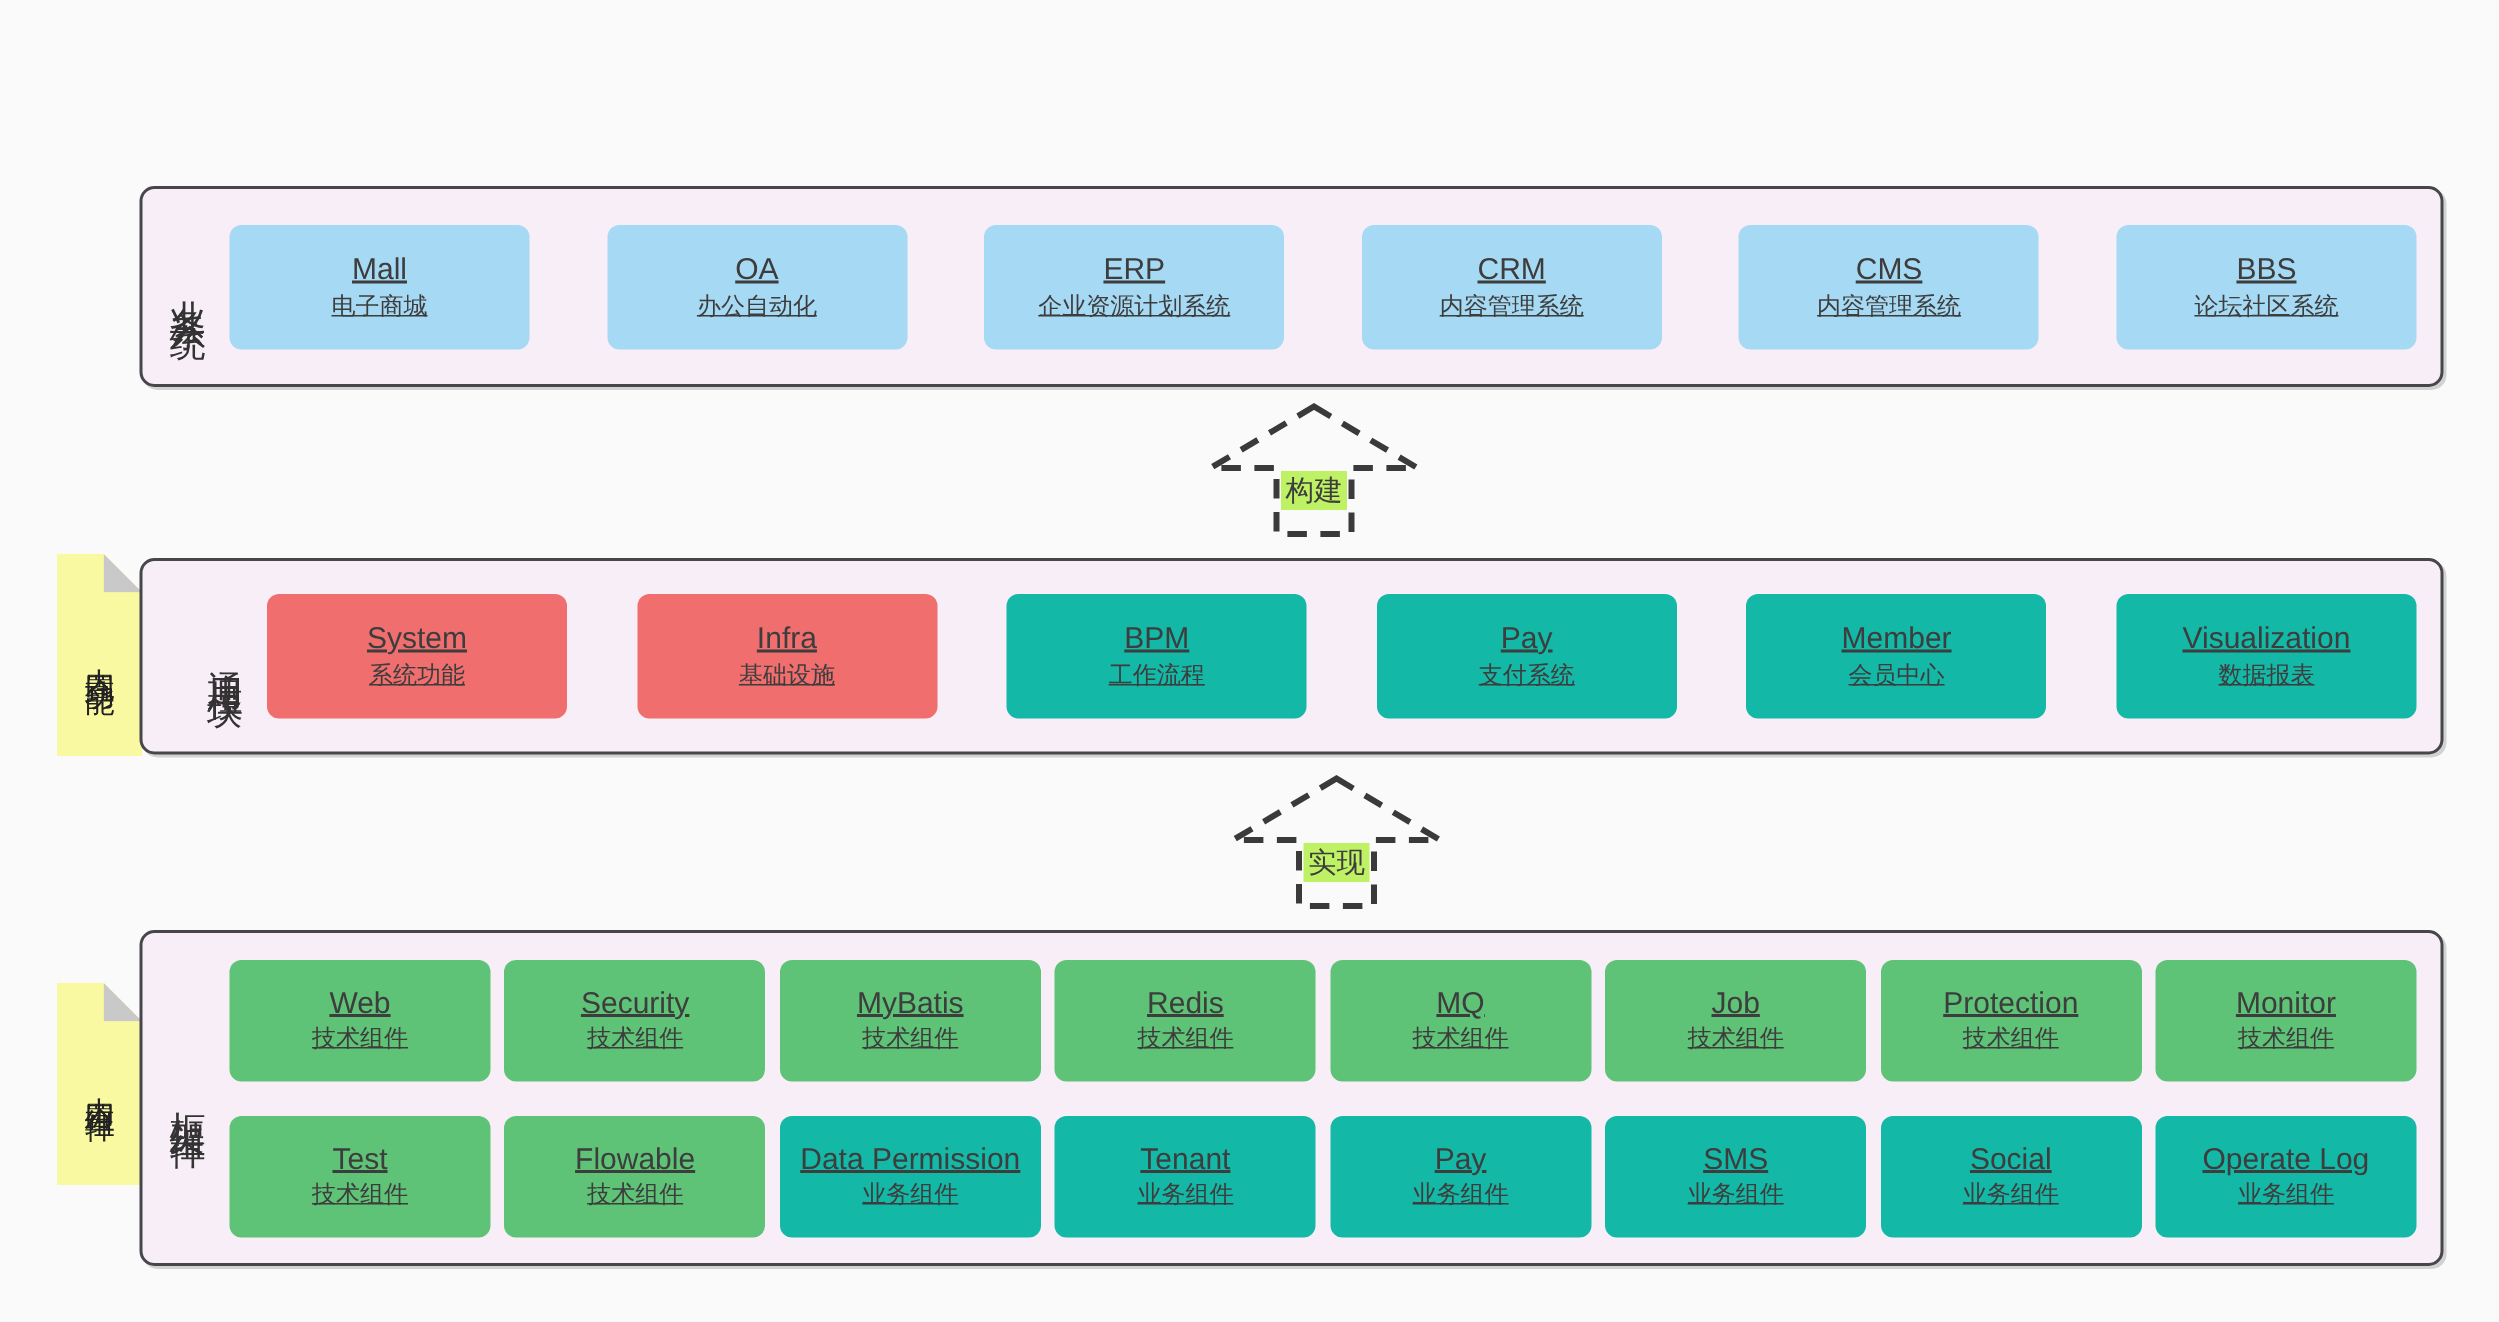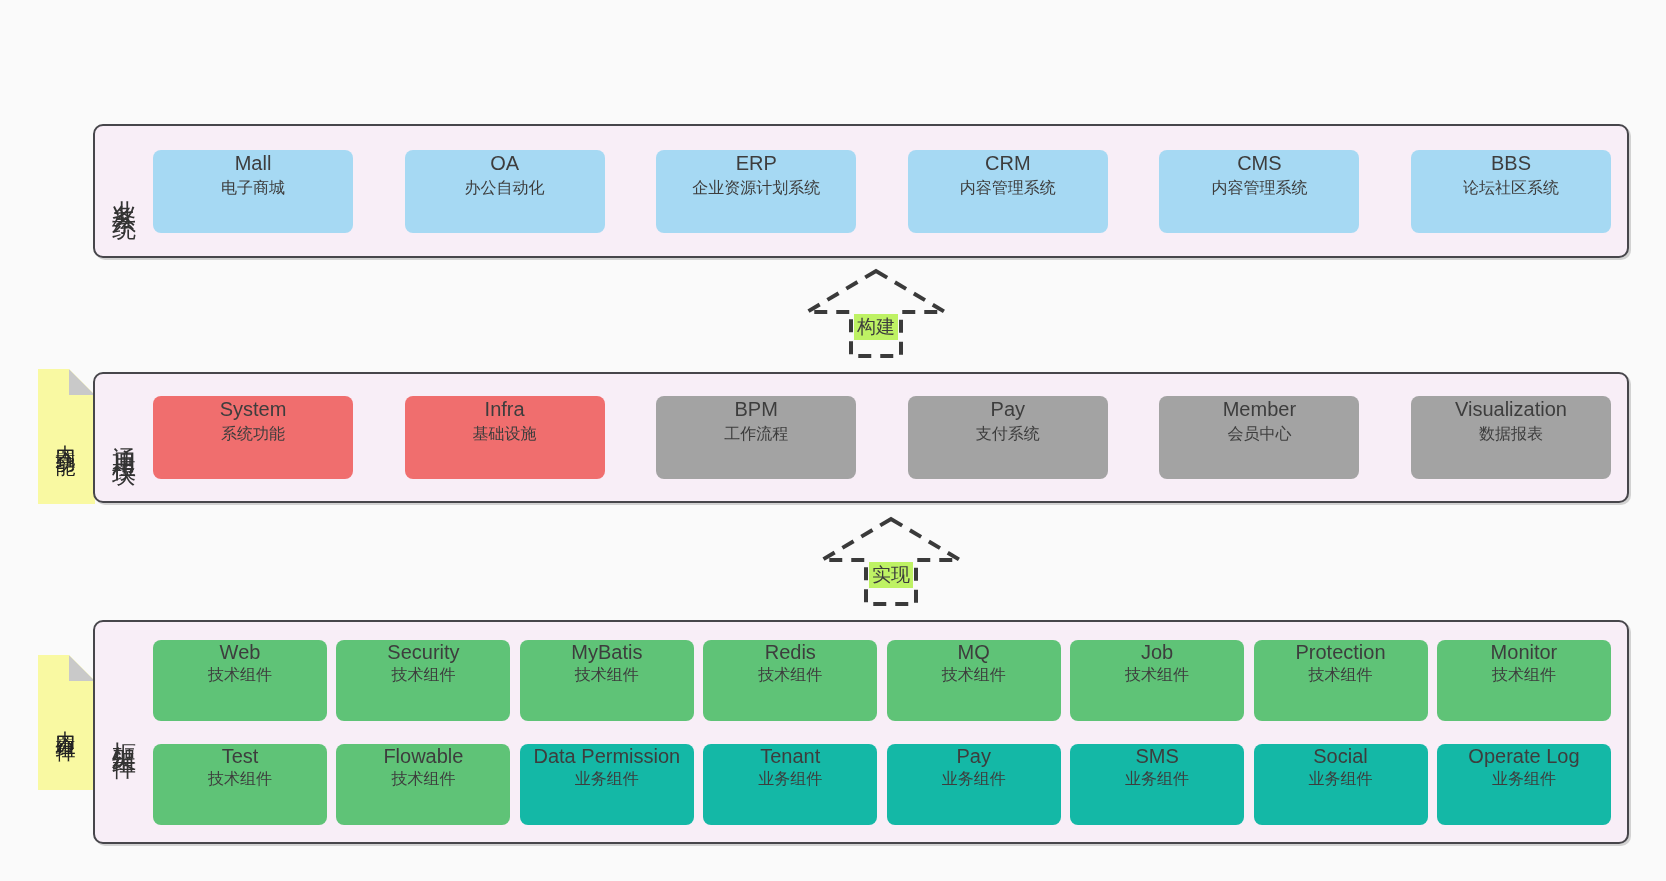--- a/index.html
+++ b/index.html
@@ -38,45 +38,45 @@
     position:absolute;left:93px;width:1536px;
     background:#f8eef7;
     border:2px solid #47464b;
     border-radius:10px;
     box-sizing:border-box;
     box-shadow:2px 2px 0 rgba(90,90,90,.25);
     display:flex;align-items:center;
     z-index:2;
   }
   #layer-business{top:124px;height:134px;}
-  #layer-modules{top:372px;height:131px;}
+  #layer-modules{top:372px;height:131px;padding-left:25px;}
   #layer-framework{top:620px;height:224px;}
 
   .layer-label{
     flex:none;width:58px;
     display:flex;align-items:center;justify-content:center;
     writing-mode:vertical-rl;text-orientation:upright;
     font-size:24px;letter-spacing:5px;color:#333;
   }
   .rows{flex:1;display:flex;flex-direction:column;gap:23px;padding-right:16px;}
   .row{display:flex;justify-content:space-between;}
 
   
   .box{
     border-radius:8px;
-    display:flex;flex-direction:column;align-items:center;
+    display:flex;flex-direction:column;justify-content:center;align-items:center;
     text-align:center;
-    font-size:20px;line-height:1.35;
+    font-size:20px;line-height:1.35;text-decoration:underline;
   }
   .cols6 .box{width:200px;height:83px;}
   .cols8 .box{width:174px;height:81px;line-height:1.28;}
   .box .desc{font-size:16px;}
   .box.blue{background:#a6d9f3;}
   .box.red{background:#f06e6e;}
-  .box.pink{background:#a3a3a3;}
+  .box.pink{background:#14b8a6;}
   .box.green{background:#5fc377;}
   .box.lightgreen{background:#14b8a6;}
 
   
   .arrow{position:absolute;width:144px;height:92px;z-index:2;}
   #arrow-build{left:804px;top:268px;}
   #arrow-implement{left:819px;top:516px;}
   .arrow svg{display:block;width:100%;height:100%;}
   .arrow .arrow-label{
     position:absolute;left:50%;top:46px;transform:translateX(-50%);

